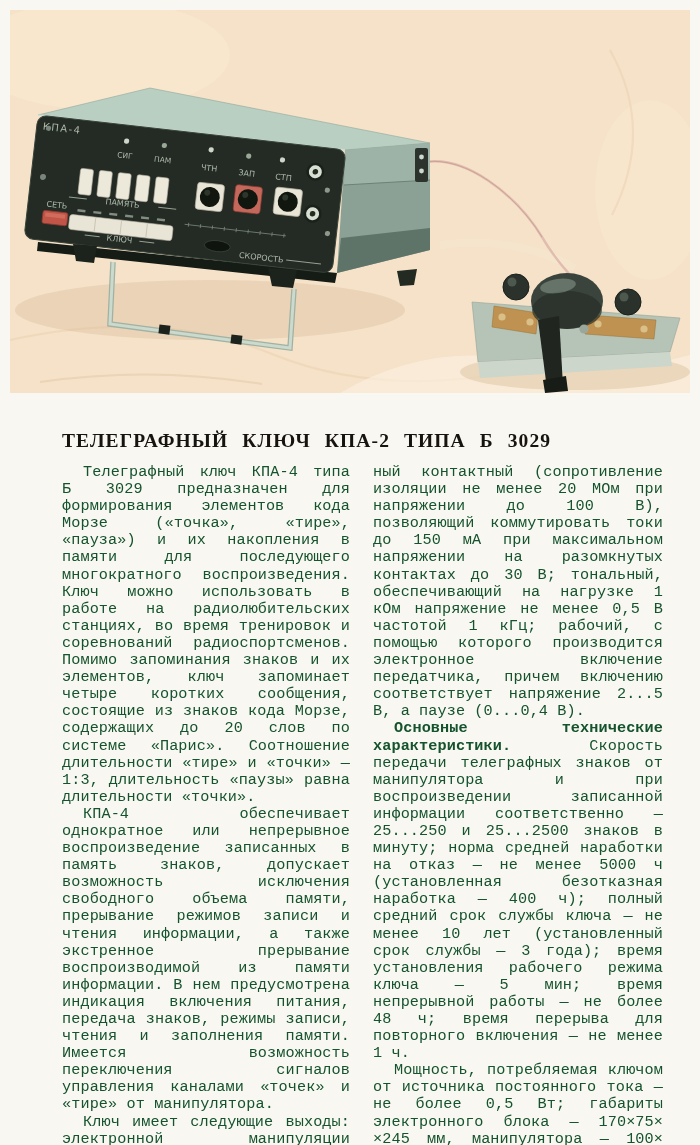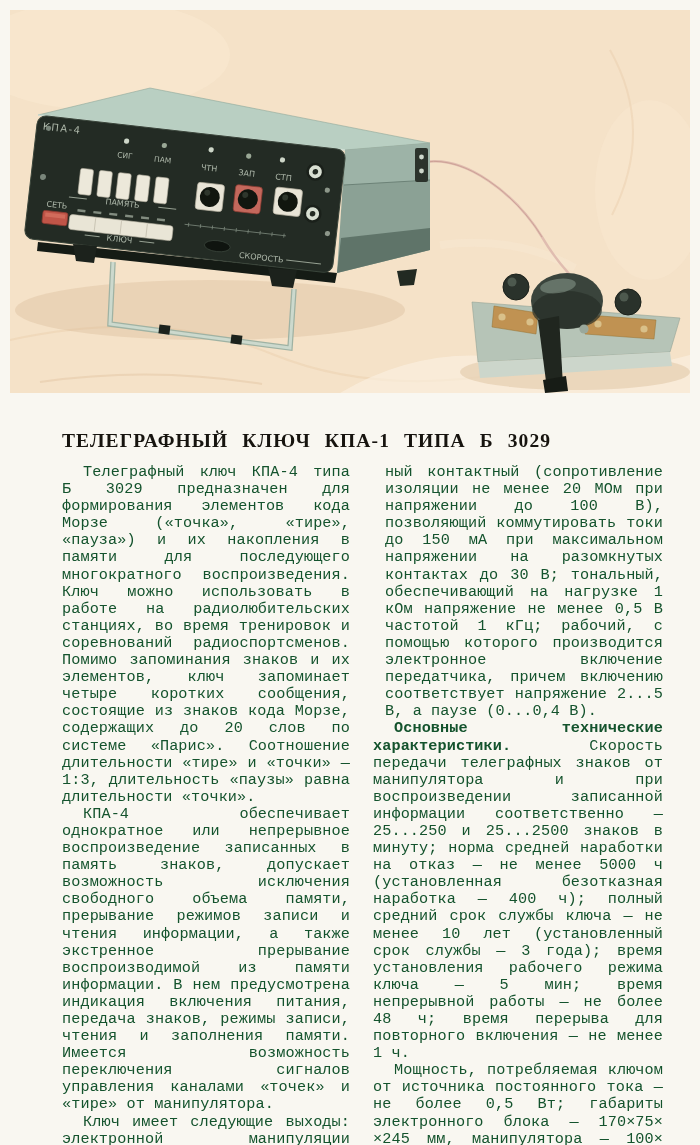--- a/index.html
+++ b/index.html
@@ -22,21 +22,21 @@
     position:absolute;left:62px;top:464px;width:601px;
     display:flex;gap:23px;
   }
   .col{
     font-size:15.2px;line-height:17.1px;text-align:justify;
     color:#14532d;letter-spacing:0.1px;font-family:Liberation Mono, monospace;
   }
   .col-left{width:288px;}
   .col-right{width:290px;}
   .para{margin:0;text-indent:21px;}
-  .para.cont{text-indent:0;margin-left:12px;}
+  .para.cont{text-indent:0;}
   .para.tech{}
   .para .lead{font-weight:bold;}
   
   .panel-label{font-family:"DejaVu Sans", sans-serif;fill:#aeb8aa;}
 </style>
 </head>
 <body>
 
 <div class="photo">
   <svg viewBox="0 0 680 383" xmlns="http://www.w3.org/2000/svg">
@@ -180,21 +180,21 @@
       <circle cx="618" cy="292" r="13" fill="#2a322b" stroke="#1a201a" stroke-width="1"></circle>
       <circle cx="614" cy="287" r="4.5" fill="#5c6a5e" opacity="0.7"></circle>
       <circle cx="540" cy="316" r="4.6" fill="#9aa89b"></circle>
       <circle cx="574" cy="319" r="4.6" fill="#9aa89b"></circle>
       <polygon points="528,310 549,306 553,376 537,379" fill="#20261f"></polygon>
       <polygon points="533,370 556,366 558,381 535,383" fill="#171c16"></polygon>
     </g>
   </svg>
 </div>
 
-<h1 class="title">ТЕЛЕГРАФНЫЙ КЛЮЧ КПА-1 ТИПА Б 3029</h1>
+<h1 class="title">ТЕЛЕГРАФНЫЙ КЛЮЧ КПА-2 ТИПА Б 3029</h1>
 
 <div class="columns">
   <div class="col col-left">
     <p class="para">Телеграфный ключ КПА-4 типа Б 3029 предназначен для формирования элементов кода Морзе («точка», «тире», «пауза») и их накопления в памяти для последующего многократного воспроизведения. Ключ можно использовать в работе на радиолюбительских станциях, во время тренировок и соревнований радиоспортсменов. Помимо запоминания знаков и их элементов, ключ запоминает четыре коротких сообщения, состоящие из знаков кода Морзе, содержащих до 20 слов по системе «Парис». Соотношение длительности «тире» и «точки» — 1:3, длительность «паузы» равна длительности «точки».</p>
     <p class="para">КПА-4 обеспечивает однократное или непрерывное воспроизведение записанных в память знаков, допускает возможность исключения свободного объема памяти, прерывание режимов записи и чтения информации, а также экстренное прерывание воспроизводимой из памяти информации. В нем предусмотрена индикация включения питания, передача знаков, режимы записи, чтения и заполнения памяти. Имеется возможность переключения сигналов управления каналами «точек» и «тире» от манипулятора.</p>
     <p class="para">Ключ имеет следующие выходы: электронной манипуляции (нажатию соответствует напряжение 3...5 В, паузе 0...0,4 В); изолирован-</p>
   </div>
   <div class="col col-right">
     <p class="para cont">ный контактный (сопротивление изоляции не менее 20 МОм при напряжении до 100 В), позволяющий коммутировать токи до 150 мА при максимальном напряжении на разомкнутых контактах до 30 В; тональный, обеспечивающий на нагрузке 1 кОм напряжение не менее 0,5 В частотой 1 кГц; рабочий, с помощью которого производится электронное включение передатчика, причем включению соответствует напряжение 2...5 В, а паузе (0...0,4 В).</p>
     <p class="para tech"><span class="lead">Основные технические характеристики.</span><span> Скорость передачи телеграфных знаков от манипулятора и при воспроизведении записанной информации соответственно — 25...250 и 25...2500 знаков в минуту; норма средней наработки на отказ — не менее 5000 ч (установленная безотказная наработка — 400 ч); полный средний срок службы ключа — не менее 10 лет (установленный срок службы — 3 года); время установления рабочего режима ключа — 5 мин; время непрерывной работы — не более 48 ч; время перерыва для повторного включения — не менее 1 ч.</span></p>

